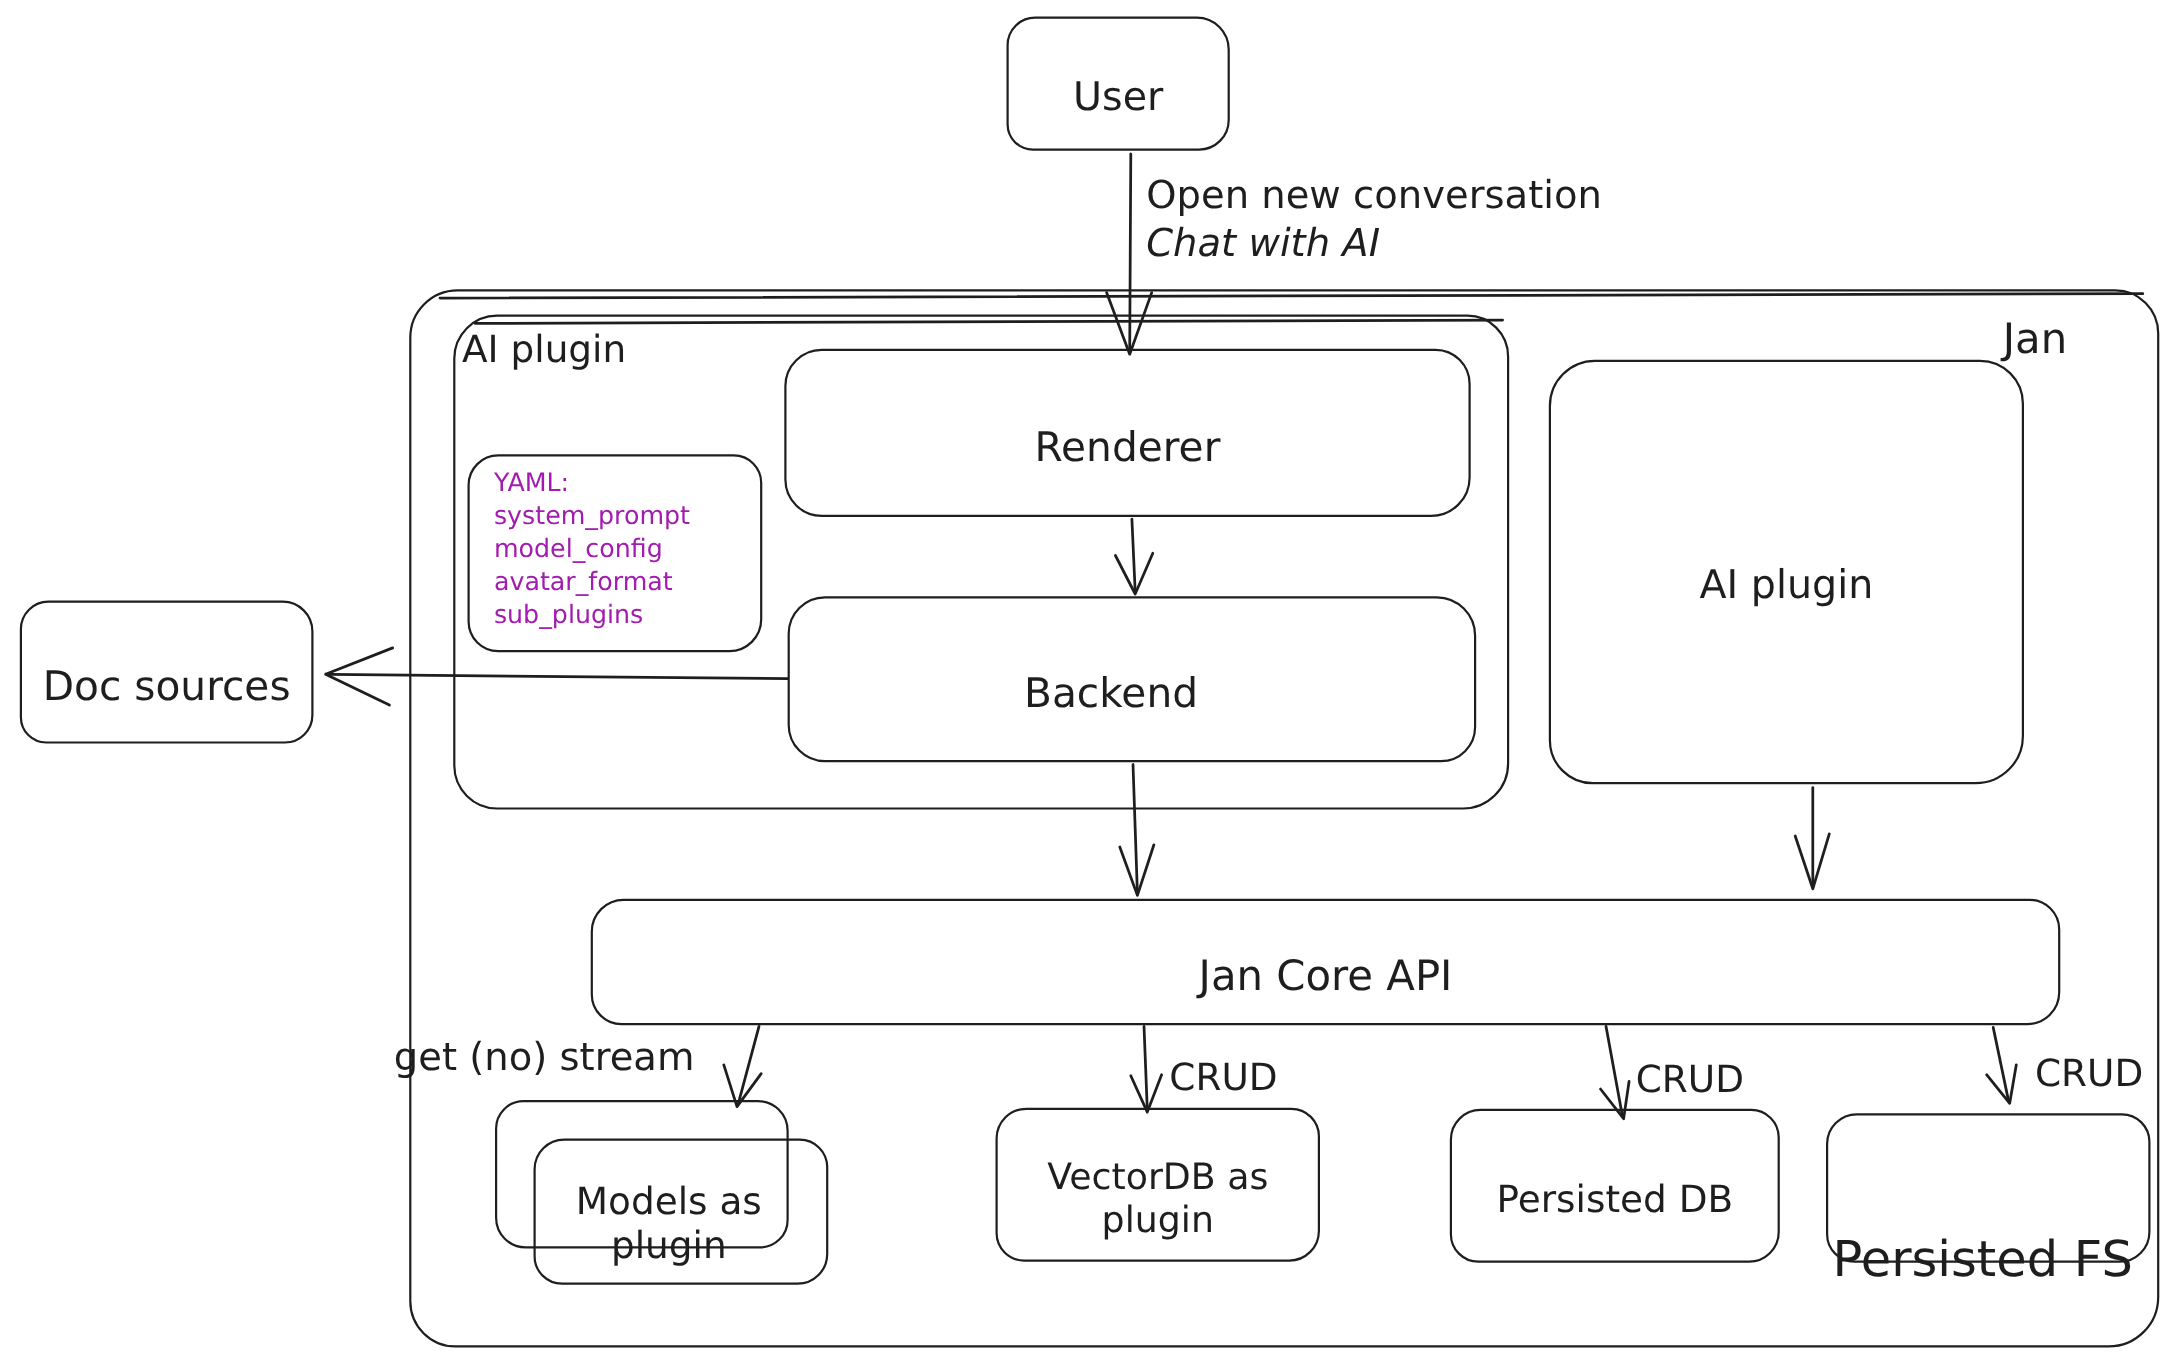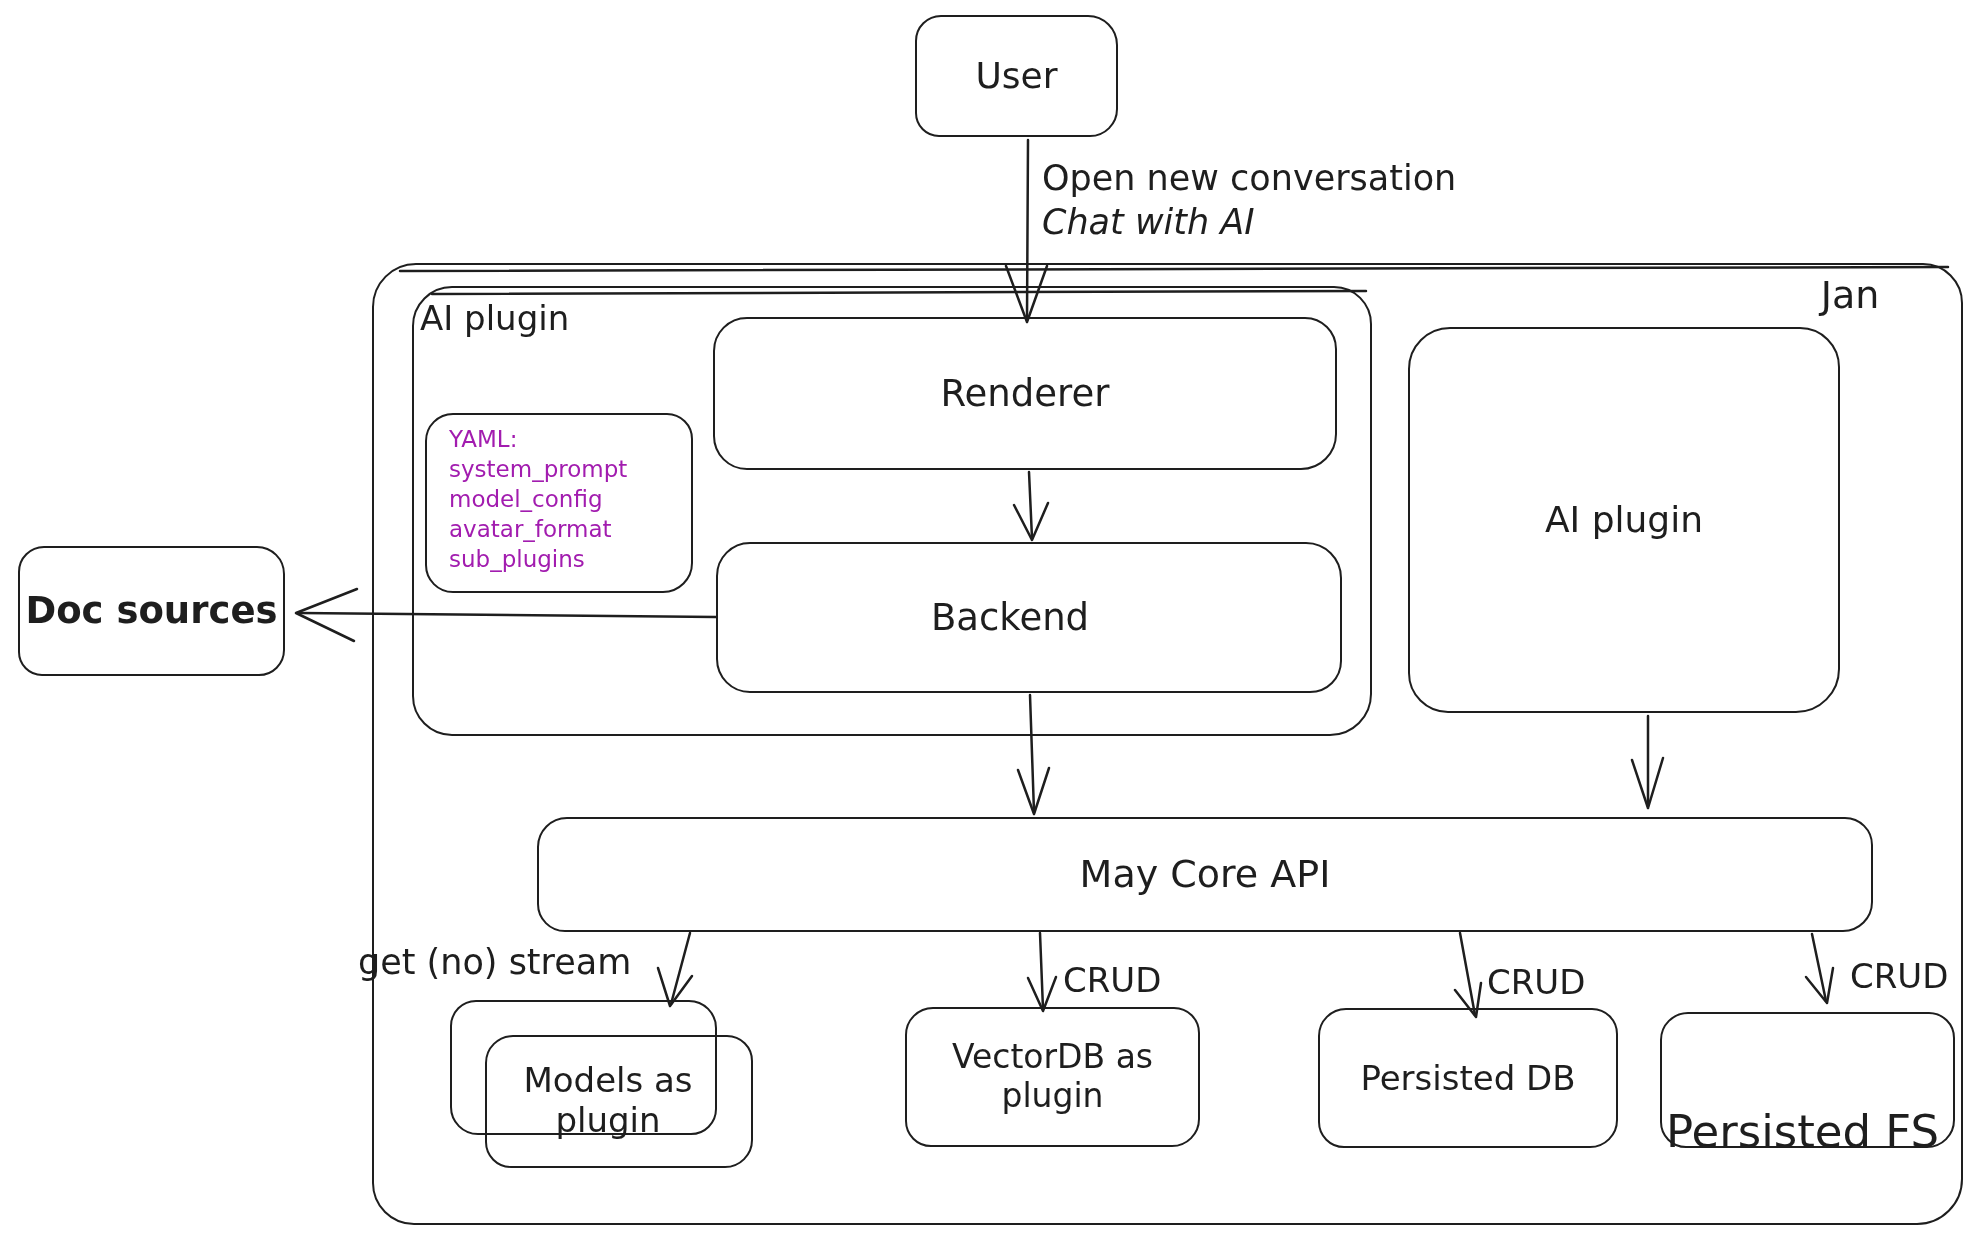--- a/index.html
+++ b/index.html
@@ -16,20 +16,21 @@
     border:2.5px solid #1e1e1e;
     background:#ffffff;
     box-sizing:border-box;
   }
   .label-center{
     position:absolute;
     display:flex;align-items:center;justify-content:center;
     text-align:center;
     color:#1e1e1e;
     line-height:1.18;
+    margin-top:13px;
   }
   .free-label{
     position:absolute;
     white-space:nowrap;
     color:#1e1e1e;
   }
 
   
   .user-box{left:915px;top:15px;width:203px;height:122px;border-radius:26px 30px 28px 24px;}
   .user-label{left:915px;top:15px;width:203px;height:122px;font-size:36px;}
@@ -46,21 +47,21 @@
   .renderer-box{left:713px;top:317px;width:624px;height:153px;border-radius:34px 32px 36px 34px;}
   .renderer-label{left:713px;top:317px;width:624px;height:153px;font-size:37px;}
 
   .backend-box{left:716px;top:542px;width:626px;height:151px;border-radius:34px 36px 32px 34px;}
   .backend-label{left:716px;top:542px;width:588px;height:151px;font-size:37px;}
 
   .plugin-right-box{left:1408px;top:327px;width:432px;height:386px;border-radius:42px 40px 44px 40px;}
   .plugin-right-label{left:1408px;top:327px;width:432px;height:386px;font-size:36px;}
 
   .doc-box{left:18px;top:546px;width:267px;height:130px;border-radius:26px 28px 26px 24px;}
-  .doc-label{left:18px;top:546px;width:267px;height:130px;font-size:37px;font-weight:bold;}
+  .doc-label{left:18px;top:546px;width:267px;height:130px;font-size:37px;}
 
   .api-box{left:537px;top:817px;width:1336px;height:115px;border-radius:30px 28px 30px 28px;}
   .api-label{left:537px;top:817px;width:1336px;height:115px;font-size:38px;}
 
   .models-back-box{left:450px;top:1000px;width:267px;height:135px;border-radius:26px 28px 26px 28px;background:transparent;}
   .models-front-box{left:485px;top:1035px;width:268px;height:133px;border-radius:28px 26px 28px 26px;background:transparent;}
   .models-label{left:478px;top:1040px;width:260px;height:120px;font-size:34px;}
 
   .vectordb-box{left:905px;top:1007px;width:295px;height:140px;border-radius:28px 26px 28px 26px;}
   .vectordb-label{left:915px;top:1007px;width:275px;height:140px;font-size:33px;}
@@ -111,21 +112,21 @@
   <div class="box backend-box"></div>
   <div class="label-center backend-label">Backend</div>
 
   <div class="box plugin-right-box"></div>
   <div class="label-center plugin-right-label">AI plugin</div>
 
   <div class="box doc-box"></div>
   <div class="label-center doc-label">Doc sources</div>
 
   <div class="box api-box"></div>
-  <div class="label-center api-label">May Core API</div>
+  <div class="label-center api-label">Jan Core API</div>
 
   <div class="box models-back-box"></div>
   <div class="box models-front-box"></div>
   <div class="label-center models-label">Models as plugin</div>
 
   <div class="box vectordb-box"></div>
   <div class="label-center vectordb-label">VectorDB as plugin</div>
 
   <div class="box pdb-box"></div>
   <div class="label-center pdb-label">Persisted DB</div>

